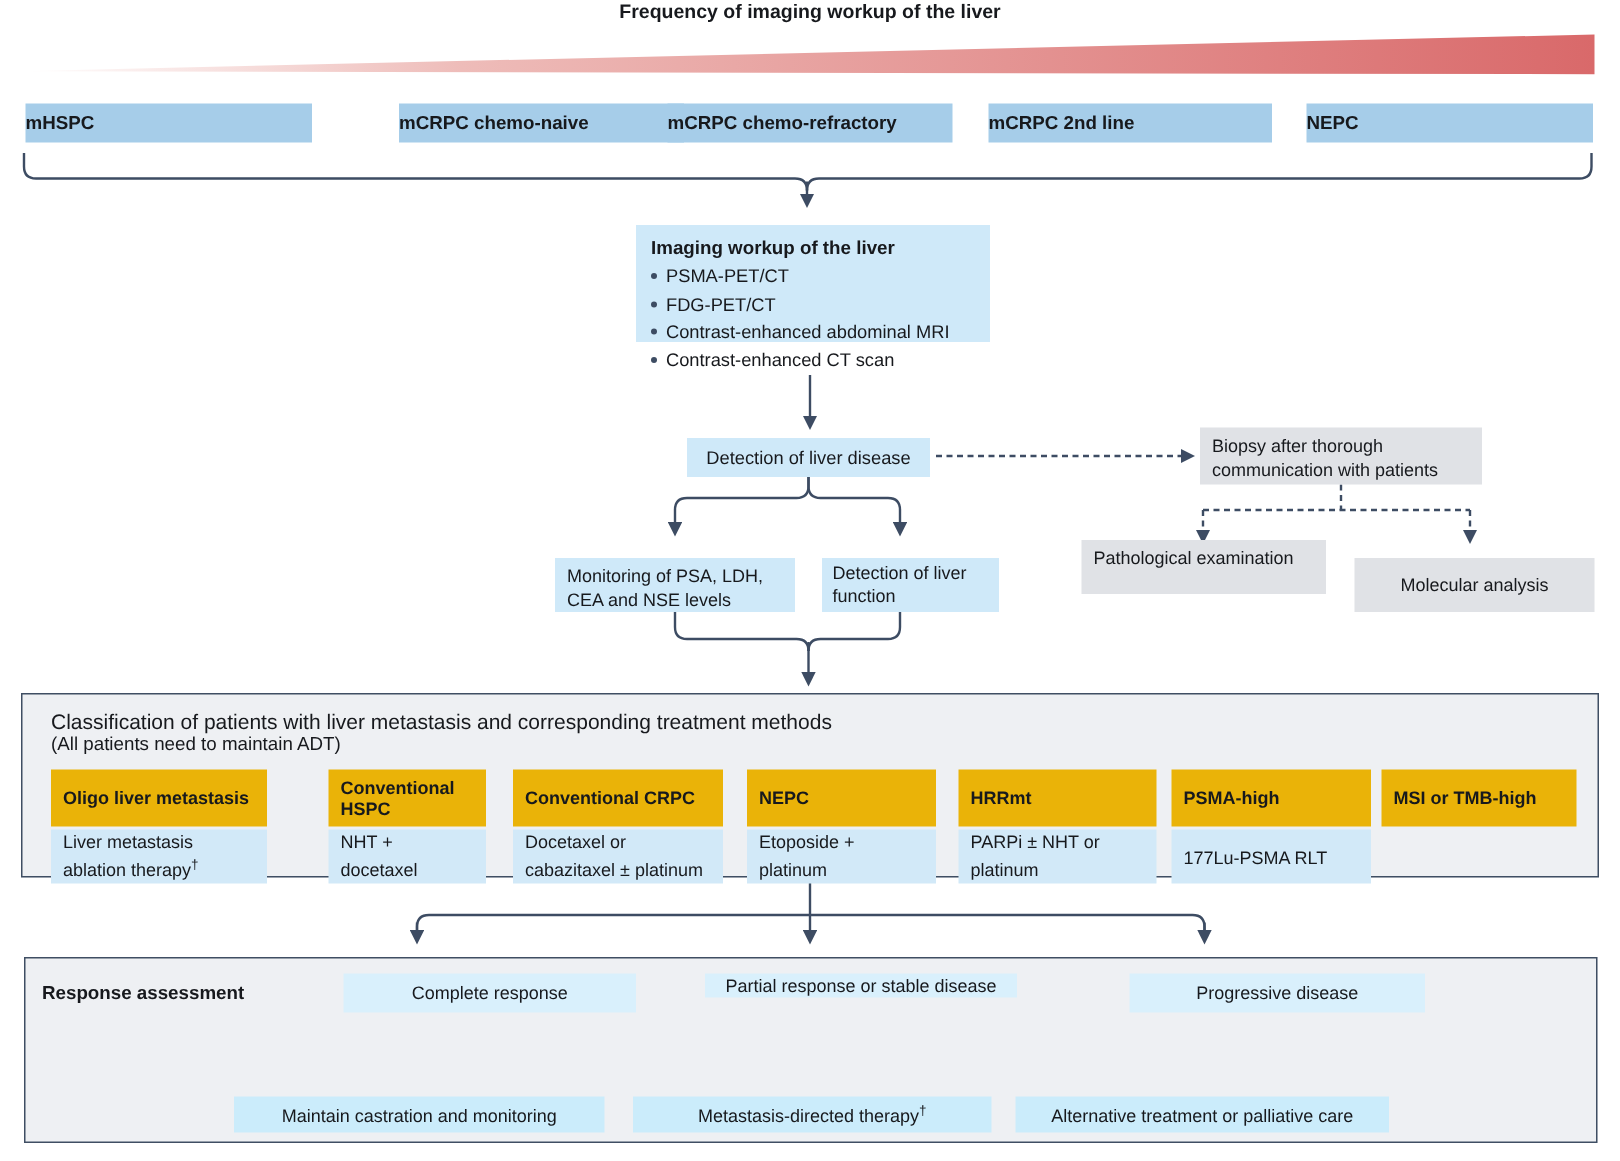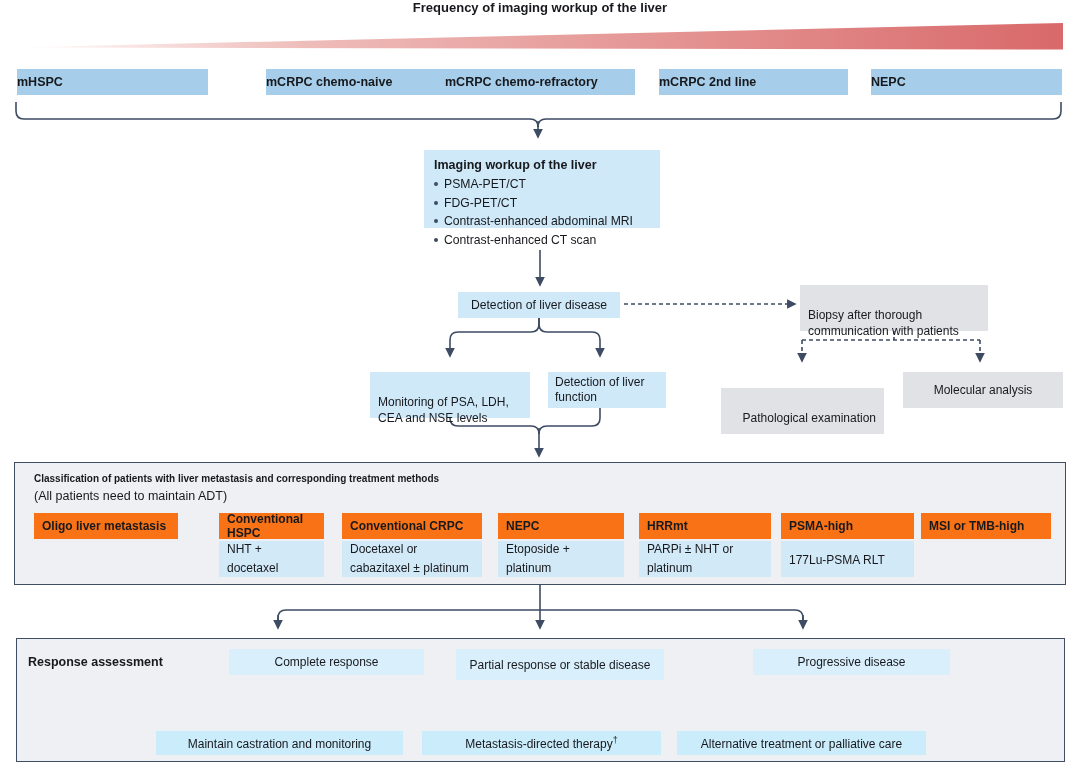--- a/index.html
+++ b/index.html
@@ -4,31 +4,31 @@
 <style>
   html,body{margin:0;padding:0;background:#ffffff;}
   .canvas{position:relative;width:1080px;height:774px;background:#ffffff;
           font-family:"Liberation Sans",sans-serif;color:#17191d;overflow:hidden;}
   .abs{position:absolute;box-sizing:border-box;}
   .ttl{font-weight:bold;font-size:13px;text-align:center;}
   .stage{background:#a6cde9;font-weight:bold;font-size:12.5px;
          display:flex;align-items:center;justify-content:flex-start;}
   .lblue{background:#cfe9f9;}
   .grayb{background:#e0e2e6;}
-  .pad{padding:23px 8px;font-size:12px;line-height:15.5px;}
+  .pad{padding:5px 8px;font-size:12px;line-height:15.5px;}
   .cen{display:flex;align-items:center;justify-content:center;text-align:center;}
   .imgbox{background:#cfe9f9;padding:8px 10px 0 10px;font-size:12.2px;}
   .imgbox .t{font-weight:bold;margin-bottom:3px;font-size:12.5px;}
   .imgbox .it{display:flex;align-items:center;height:18.5px;}
   .dot{width:4px;height:4px;border-radius:50%;background:#3d4c63;
        display:inline-block;margin-right:6px;flex:0 0 auto;}
   .panel{background:#eef0f3;border:1.2px solid #3f4e63;}
-  .clsttl{font-weight:bold;font-size:10px;}
+  .clsttl{font-weight:normal;font-size:14px;}
   .clssub{font-size:12.5px;}
-  .colh{background:#f97316;font-weight:bold;font-size:12px;height:26px;
+  .colh{background:#eab308;font-weight:bold;font-size:12px;height:38px;
         display:flex;align-items:center;padding:0 8px;}
   .colb{background:#d2e9f8;font-size:12px;line-height:15.5px;height:36px;
         margin-top:2px;display:flex;align-items:center;padding:0 8px;}
   .opt{background:#d9f0fc;font-size:12px;white-space:nowrap;margin-left:47px;}
   .out{background:#cbecfb;font-size:12px;white-space:nowrap;}
   .rlabel{font-weight:bold;font-size:12.5px;white-space:nowrap;}
   sup{font-size:9px;}
   svg.layer{position:absolute;left:0;top:0;pointer-events:none;}
 </style>
 </head>
@@ -120,29 +120,32 @@
         <span class="dot"></span>
         <span>Contrast-enhanced CT scan</span>
       </div>
   </div>
 
   <div class="abs lblue cen" style="left:458px;top:292px;width:162px;height:26px;font-size:12.2px;">Detection of liver disease</div>
   <div class="abs grayb pad" style="left:800px;top:285px;width:188px;height:38px;">Biopsy after thorough communication with patients</div>
 
   <div class="abs lblue pad" style="left:370px;top:372px;width:160px;height:36px;">Monitoring of PSA, LDH, CEA and NSE levels</div>
   <div class="abs lblue pad" style="left:548px;top:372px;width:118px;height:36px;padding:2.5px 7px;">Detection of liver function</div>
-  <div class="abs grayb pad" style="left:721px;top:388px;width:163px;height:36px;text-align:right;">Pathological examination</div>
+  <div class="abs grayb pad" style="left:721px;top:360px;width:163px;height:36px;">Pathological examination</div>
   <div class="abs grayb cen" style="left:903px;top:372px;width:160px;height:36px;font-size:12px;">Molecular analysis</div>
 
   <div class="abs panel" style="left:14px;top:462px;width:1052px;height:123px;">
     <div class="abs clsttl" style="left:19px;top:10px;width:1000px;">Classification of patients with liver metastasis and corresponding treatment methods</div>
     <div class="abs clssub" style="left:19px;top:26px;width:1000px;">(All patients need to maintain ADT)</div>
 
     <div class="abs" style="left:19px;top:50px;width:144px;">
       <div class="colh">Oligo liver metastasis</div>
+      <div class="colb">
+          <span><span>Liver metastasis ablation therapy</span><sup>†</sup></span>
+        </div>
     </div>
     <div class="abs" style="left:179px;top:50px;width:130px;padding-left:25px;">
       <div class="colh">Conventional HSPC</div>
       <div class="colb">
           <span><span>NHT + docetaxel</span><sup></sup></span>
         </div>
     </div>
     <div class="abs" style="left:327px;top:50px;width:140px;">
       <div class="colh">Conventional CRPC</div>
       <div class="colb">
@@ -169,21 +172,21 @@
     </div>
     <div class="abs" style="left:906px;top:50px;width:130px;">
       <div class="colh">MSI or TMB-high</div>
     </div>
   </div>
 
   <div class="abs panel" style="left:16px;top:638px;width:1049px;height:124px;">
     <div class="abs rlabel" style="left:11px;top:16px;">Response assessment</div>
 
     <div class="abs opt cen" style="left:165px;top:10px;width:195px;height:26px;">Complete response</div>
-    <div class="abs opt cen" style="left:392px;top:10px;width:208px;height:31px;">Partial response or stable disease</div>
+    <div class="abs opt cen" style="left:406px;top:10px;width:208px;height:16px;">Partial response or stable disease</div>
     <div class="abs opt cen" style="left:689px;top:10px;width:197px;height:26px;">Progressive disease</div>
 
     <div class="abs out cen" style="left:139px;top:92px;width:247px;height:24px;">
         <span><span>Maintain castration and monitoring</span><sup></sup></span>
       </div>
     <div class="abs out cen" style="left:405px;top:92px;width:239px;height:24px;">
         <span><span>Metastasis-directed therapy</span><sup>†</sup></span>
       </div>
     <div class="abs out cen" style="left:660px;top:92px;width:249px;height:24px;">
         <span><span>Alternative treatment or palliative care</span><sup></sup></span>

